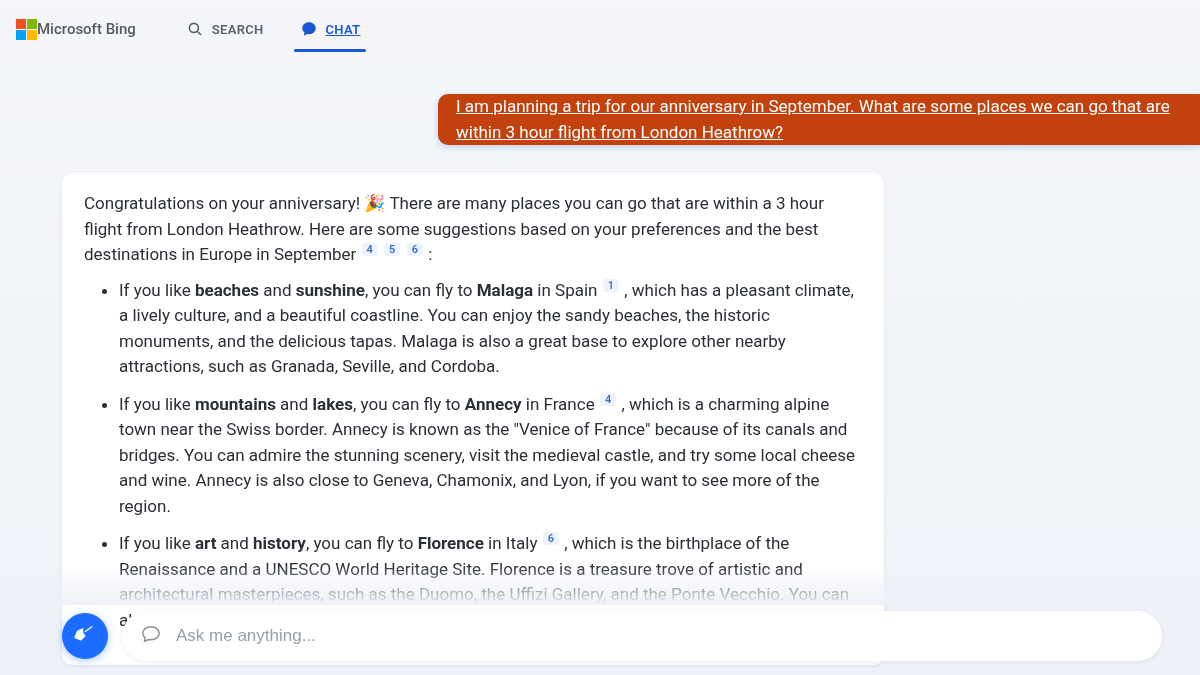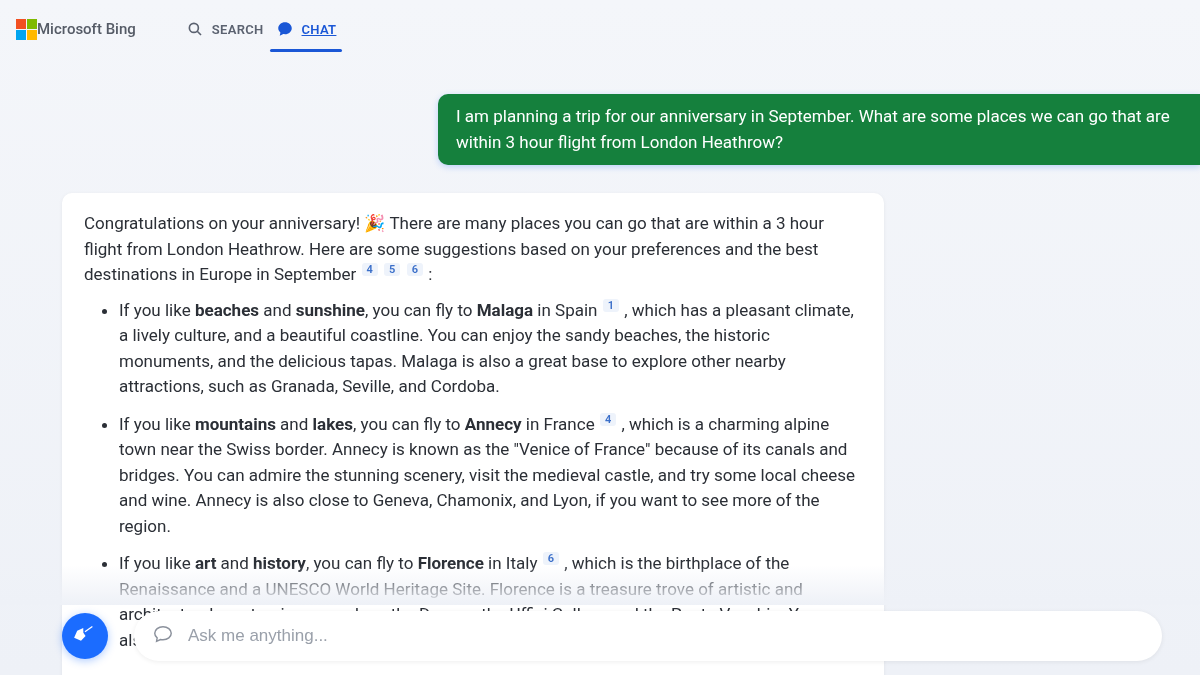--- a/index.html
+++ b/index.html
@@ -28,21 +28,21 @@
   gap: 1px;
 }
 .ms-squares div:nth-child(1){ background:#f25022; }
 .ms-squares div:nth-child(2){ background:#7fba00; }
 .ms-squares div:nth-child(3){ background:#00a4ef; }
 .ms-squares div:nth-child(4){ background:#ffb900; }
 .logo-text { font-size: 15px; color: #555b66; font-weight: 500; }
 .tabs {
   display: flex;
   align-items: center;
-  gap: 12px;
+  gap: 36px;
   margin-left: 10px;
 }
 .tab {
   display: flex;
   align-items: center;
   gap: 8px;
   font-size: 13px;
   font-weight: 600;
   color: #5b6270;
   letter-spacing: 0.3px;
@@ -61,28 +61,29 @@
   height: 3px;
   background: #1a57d6;
   border-radius: 2px;
 }
 .tab-icon { width: 18px; height: 18px; display: inline-flex; align-items: center; justify-content: center; }
 .chat-area {
   padding: 40px 0 0 0;
 }
 .user-bubble {
   margin-left: 438px;
-  background: #15803d;
+  background: #c2410c;
   color: #fff;
   font-size: 17px;
   line-height: 1.5;
-  padding: 10px 18px;
+  padding: 0 18px;
   border-radius: 10px 0 0 10px;
   max-width: 780px;
   box-shadow: 0 2px 6px rgba(27,108,255,0.25);
+  text-decoration: underline;
 }
 .assistant-bubble {
   margin: 28px 0 0 62px;
   background: #fff;
   border-radius: 10px;
   padding: 18px 22px 20px;
   width: 822px;
   box-shadow: 0 1px 4px rgba(0,0,0,0.06);
   color: #2b2f36;
   font-size: 17px;
@@ -109,21 +110,21 @@
   vertical-align: super;
   line-height: 1;
   margin: 0 1px;
 }
 .input-row {
   position: absolute;
   left: 62px;
   bottom: 14px;
   display: flex;
   align-items: center;
-  gap: 26px;
+  gap: 14px;
   width: 1100px;
 }
 .new-topic-btn {
   width: 46px;
   height: 46px;
   border-radius: 50%;
   background: #1b6cff;
   display: flex;
   align-items: center;
   justify-content: center;

